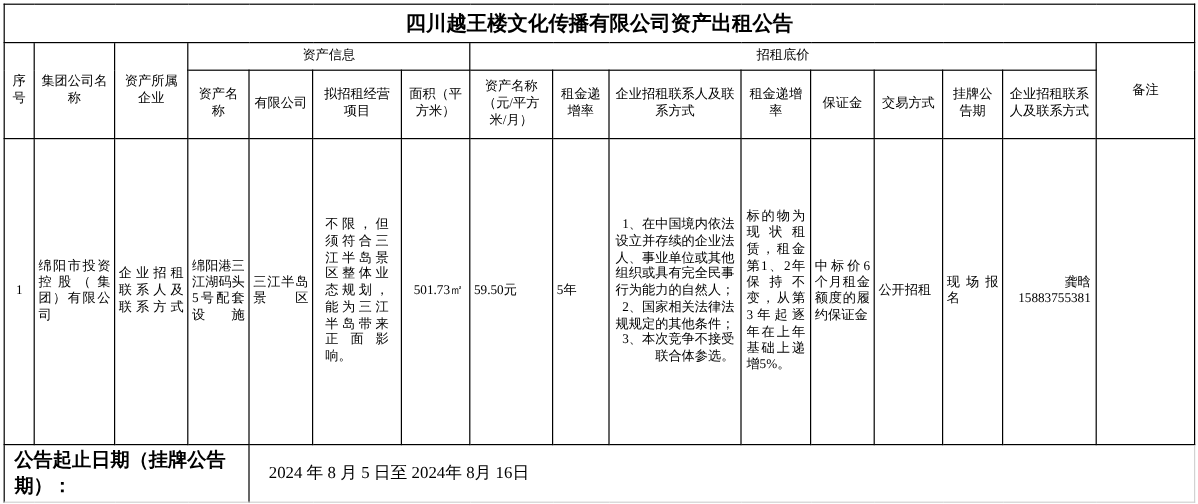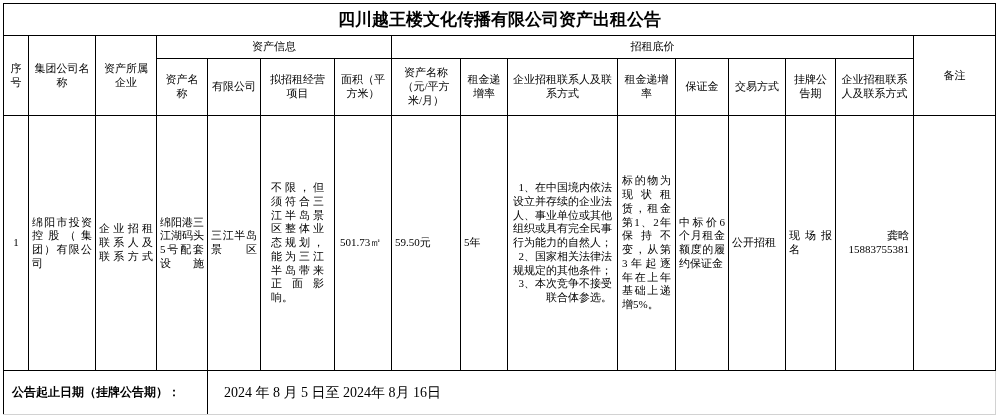--- a/index.html
+++ b/index.html
@@ -27,25 +27,25 @@
   
   td.hdr{text-align:center;padding:1px 4px;}
   td.hdr-wide{padding:1px 7px;}
   
   td.cell{word-break:break-all;}
   .c{text-align:center;}
   .dist{text-align:justify;text-align-last:justify;}
   .j{text-align:justify;}
   .pre{white-space:pre-line;text-align:right;}
   .pad4{padding:1px 4px;}
-  .pad5{padding:1px 5px;}
+  .pad5{padding:1px 5px;text-align:right;}
   .pad6{padding:1px 10px;}
   
   tr.r-foot td{border-bottom:1px solid #d2d2d2;}
-  td.f-label{font-size:12px;font-weight:bold;padding:2px 8px;line-height:1.35;}
+  td.f-label{font-size:16px;font-weight:bold;padding:2px 8px;line-height:1.35;}
   td.f-value{font-size:14px;padding-left:16px;border-right-color:#d2d2d2;}
 </style>
 </head>
 <body>
 
 <table class="ann">
   <colgroup>
     <col style="width:25px">
       <col style="width:67px">
       <col style="width:61px">

